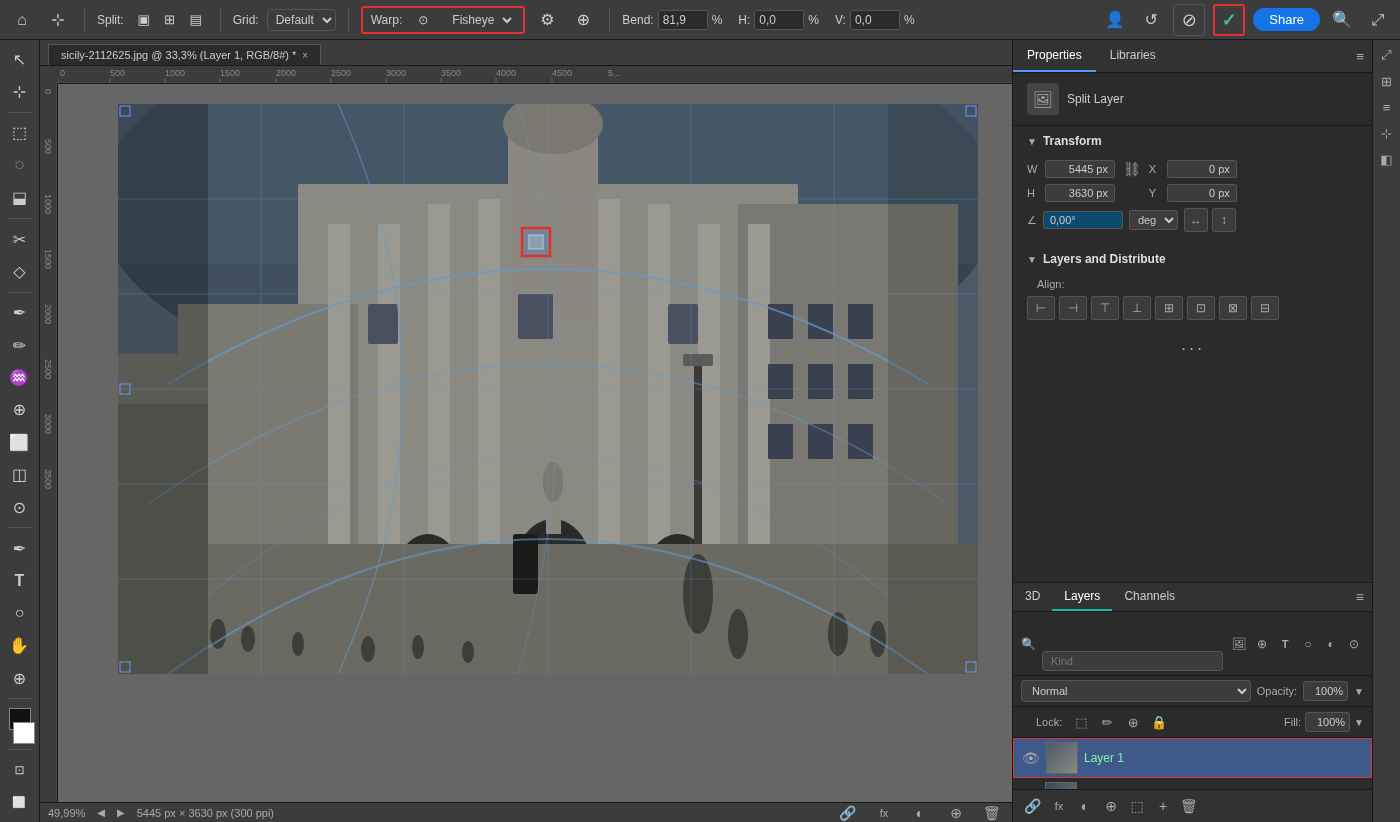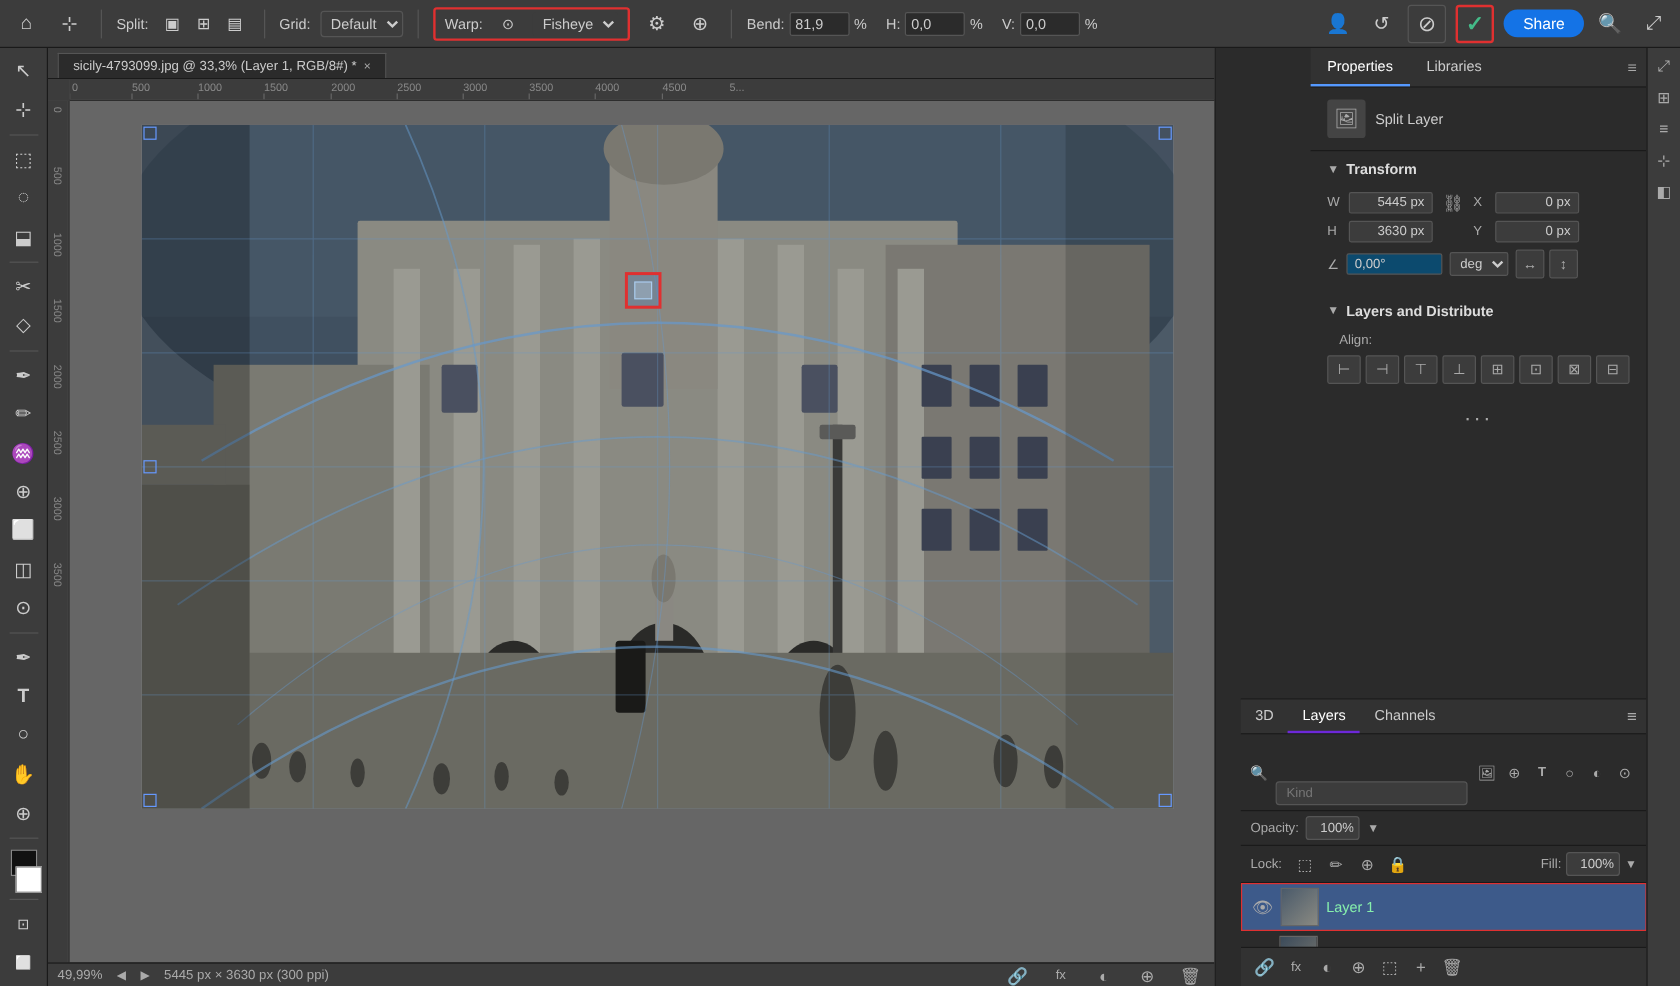--- a/index.html
+++ b/index.html
@@ -154,21 +154,20 @@
     }
     .status-nav-btn { background: none; border: none; color: #aaa; cursor: pointer; font-size: 10px; }
 
     
     #right-panel {
       width: 360px;
       background: #2b2b2b;
       border-left: 1px solid #1a1a1a;
       display: flex;
       flex-direction: column;
-      align-items: flex-end;
     }
     
     #side-icons {
       width: 28px;
       background: #3c3c3c;
       border-left: 1px solid #1a1a1a;
       display: flex;
       flex-direction: column;
       align-items: center;
       padding: 4px 0;
@@ -277,21 +276,21 @@
       border-bottom: 1px solid #1a1a1a;
       align-items: center;
     }
     .layers-tab {
       padding: 6px 12px;
       cursor: pointer;
       font-size: 12px;
       color: #ccc;
       border-bottom: 2px solid transparent;
     }
-    .layers-tab.active { border-bottom: 2px solid #6d28d9; color: #fff; }
+    .layers-tab.active { border-bottom: 2px solid #14b8a6; color: #fff; }
     .layers-tab-spacer { flex: 1; }
     .layers-menu-btn { background: none; border: none; color: #aaa; cursor: pointer; padding: 4px 8px; font-size: 14px; }
 
     .layers-search-row {
       display: flex; align-items: center; gap: 6px;
       padding: 4px 8px;
       border-bottom: 1px solid #1a1a1a;
     }
     .layers-search-input {
       flex: 1; background: #3c3c3c; border: 1px solid #555; color: #ccc;
@@ -320,21 +319,21 @@
     }
     .opacity-dropdown-btn {
       background: none; border: none; color: #aaa; cursor: pointer; font-size: 10px;
     }
 
     .layers-lock-row {
       display: flex; align-items: center; gap: 4px;
       padding: 4px 8px;
       border-bottom: 1px solid #1a1a1a;
     }
-    .lock-label { color: #aaa; font-size: 11px; margin-right: 4px; }
+    .lock-label { color: #aaa; font-size: 11px; margin-right: 4px; margin-left: 15px; }
     .lock-btn {
       background: none; border: none; color: #aaa; cursor: pointer;
       width: 22px; height: 22px; display: flex; align-items: center; justify-content: center;
       font-size: 13px; border-radius: 2px;
     }
     .fill-label { color: #aaa; font-size: 11px; margin-left: auto; }
     .fill-input {
       background: #3c3c3c; border: 1px solid #555; color: #ccc;
       width: 45px; padding: 3px 4px; font-size: 11px; border-radius: 3px; text-align: right;
     }
@@ -464,21 +463,21 @@
       <div class="bg-swatch"></div>
     </div>
     <div class="left-tool-sep"></div>
     <button class="left-tool" style="font-size:12px;">⊡</button>
     <button class="left-tool" style="font-size:11px;">⬜</button>
   </div>
 
   <div id="canvas-area">
     <div id="tab-bar">
       <div class="tab-item">
-        <span>sicily-4793099.jpg @ 33,3% (Layer 1, RGB/8#) *</span>
+        <span>sicily-2112625.jpg @ 33,3% (Layer 1, RGB/8#) *</span>
         <span class="tab-close">×</span>
       </div>
     </div>
 
     <div id="ruler-corner"></div>
 
     <div id="ruler-h">
       <svg width="100%" height="18">
         <line x1="0" y1="17" x2="100%" y2="17" stroke="#555" stroke-width="1"></line>
         <g fill="#888" font-size="9">
@@ -746,20 +745,26 @@
             <button class="layers-filter-btn">🖼</button>
             <button class="layers-filter-btn">⊕</button>
             <button class="layers-filter-btn" style="font-weight:bold; font-size:11px;">T</button>
             <button class="layers-filter-btn">○</button>
             <button class="layers-filter-btn">◐</button>
             <button class="layers-filter-btn">⊙</button>
           </div>
         </div>
 
         <div class="layers-blend-row">
+          <select class="layers-blend-select">
+            <option>Normal</option>
+            <option>Multiply</option>
+            <option>Screen</option>
+            <option>Overlay</option>
+          </select>
           <span class="opacity-label">Opacity:</span>
           <input class="opacity-input" value="100%" style="">
           <button class="opacity-dropdown-btn">▼</button>
         </div>
 
         <div class="layers-lock-row">
           <span class="lock-label">Lock:</span>
           <button class="lock-btn">⬚</button>
           <button class="lock-btn">✏</button>
           <button class="lock-btn">⊕</button>

